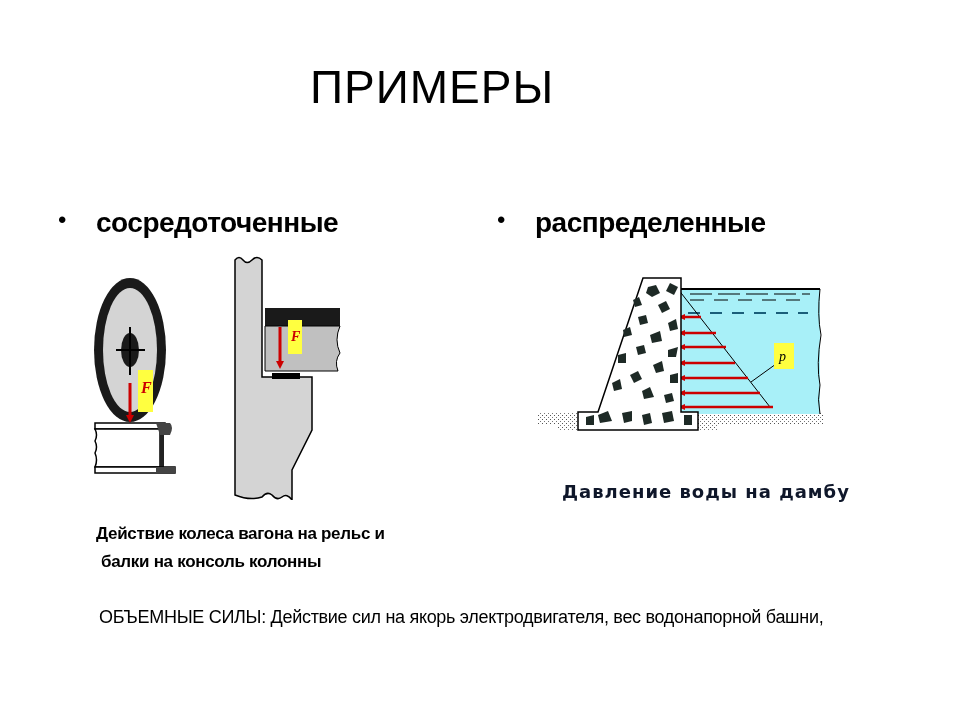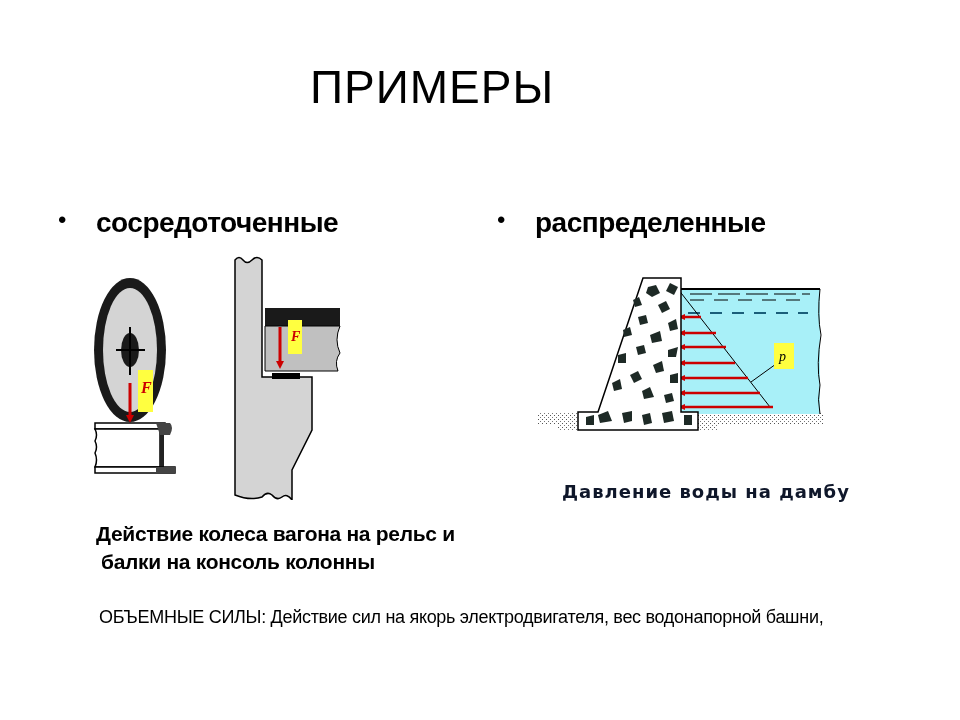--- a/index.html
+++ b/index.html
@@ -3,21 +3,21 @@
   <meta charset="utf-8">
   <style>
     html, body { margin: 0; padding: 0; background: #ffffff; }
     body { width: 960px; height: 720px; position: relative; overflow: hidden; font-family: "Liberation Sans", sans-serif; color: #000; }
     .title { position: absolute; left: 0; top: 60px; width: 864px; text-align: center; font-family: "Liberation Sans", sans-serif; font-size: 46px; font-weight: normal; letter-spacing: 1px; }
     .bullet { position: absolute; top: 178px; font-family: "Liberation Sans", sans-serif; font-size: 28px; font-weight: bold; letter-spacing: -0.5px; margin-top: 28px; }
     .bullet .dot { display: inline-block; width: 38px; font-size: 24px; font-weight: normal; vertical-align: 4px; }
     .bullet-left { left: 58px; }
     .bullet-right { left: 497px; }
     .fig { position: absolute; }
-    .cap-left { position: absolute; left: 96px; top: 520px; font-size: 21px; font-weight: bold; line-height: 28px; letter-spacing: -0.3px; }
+    .cap-left { position: absolute; left: 96px; top: 520px; font-size: 17px; font-weight: bold; line-height: 28px; letter-spacing: -0.3px; }
     .cap-left span { display: block; }
     .cap-right { position: absolute; left: 562px; top: 481px; font-family: "DejaVu Sans", sans-serif; font-size: 18px; font-weight: bold; color: #0f172a; letter-spacing: 1px; }
     .body-text { position: absolute; left: 79px; top: 602px; font-size: 18px; line-height: 30px; white-space: nowrap; letter-spacing: -0.3px; }
     .body-text span { display: block; margin-left: 20px; }
   </style>
 </head>
 <body>
 
 <div class="title">ПРИМЕРЫ</div>
 

